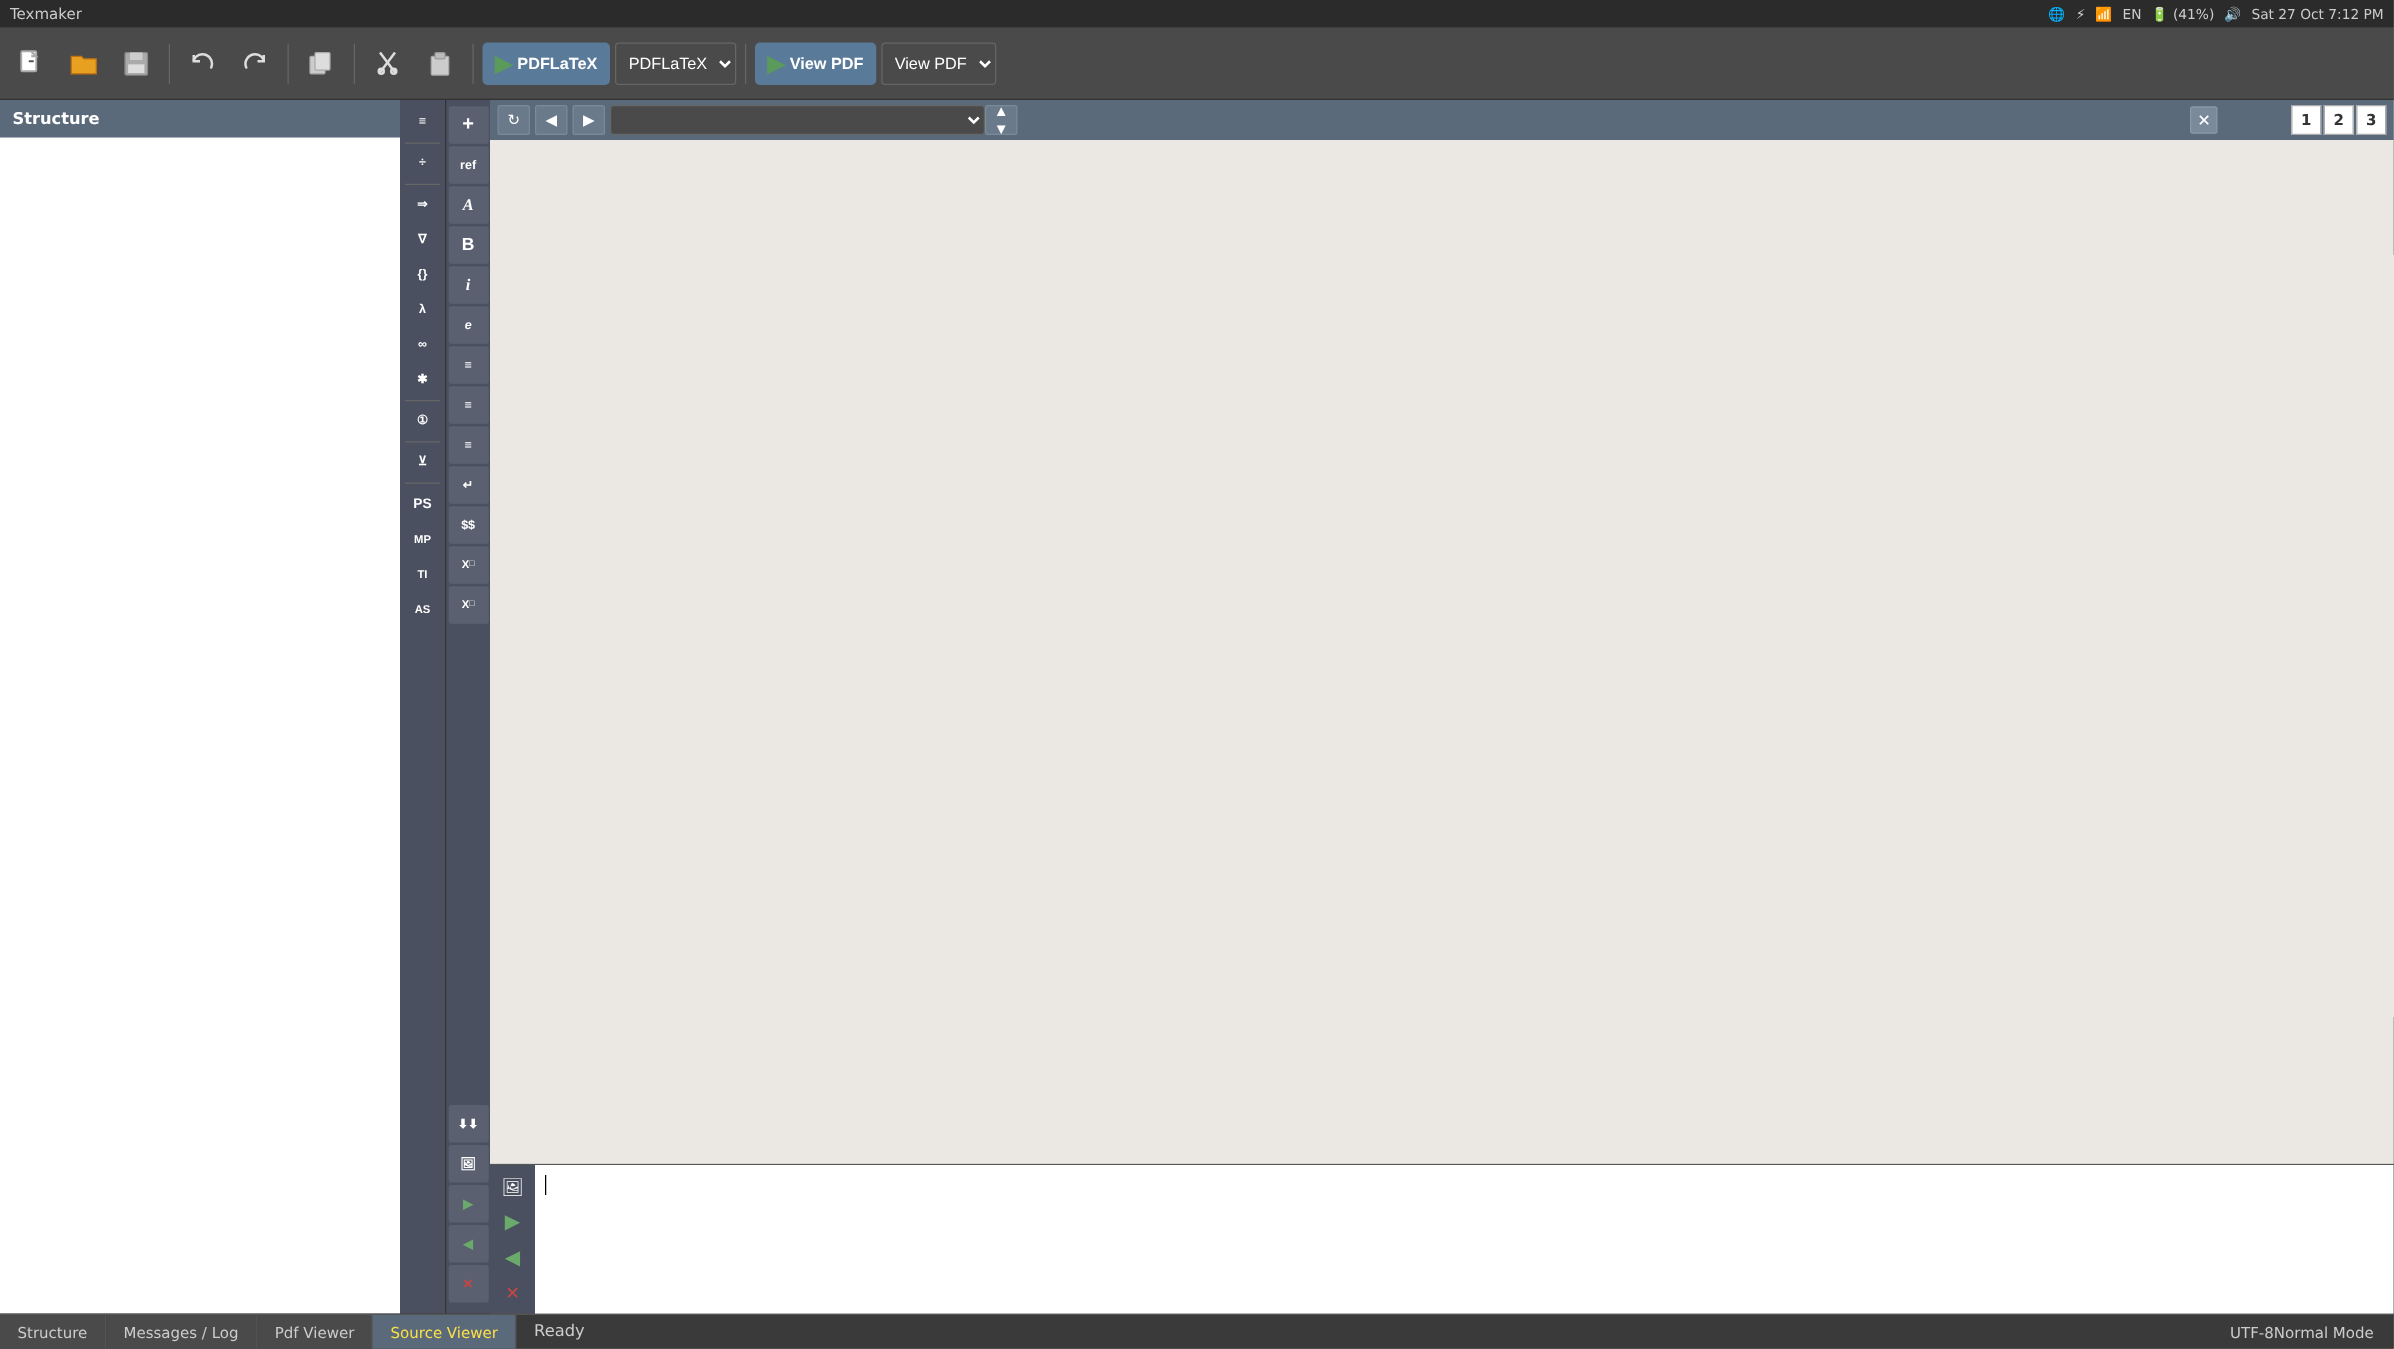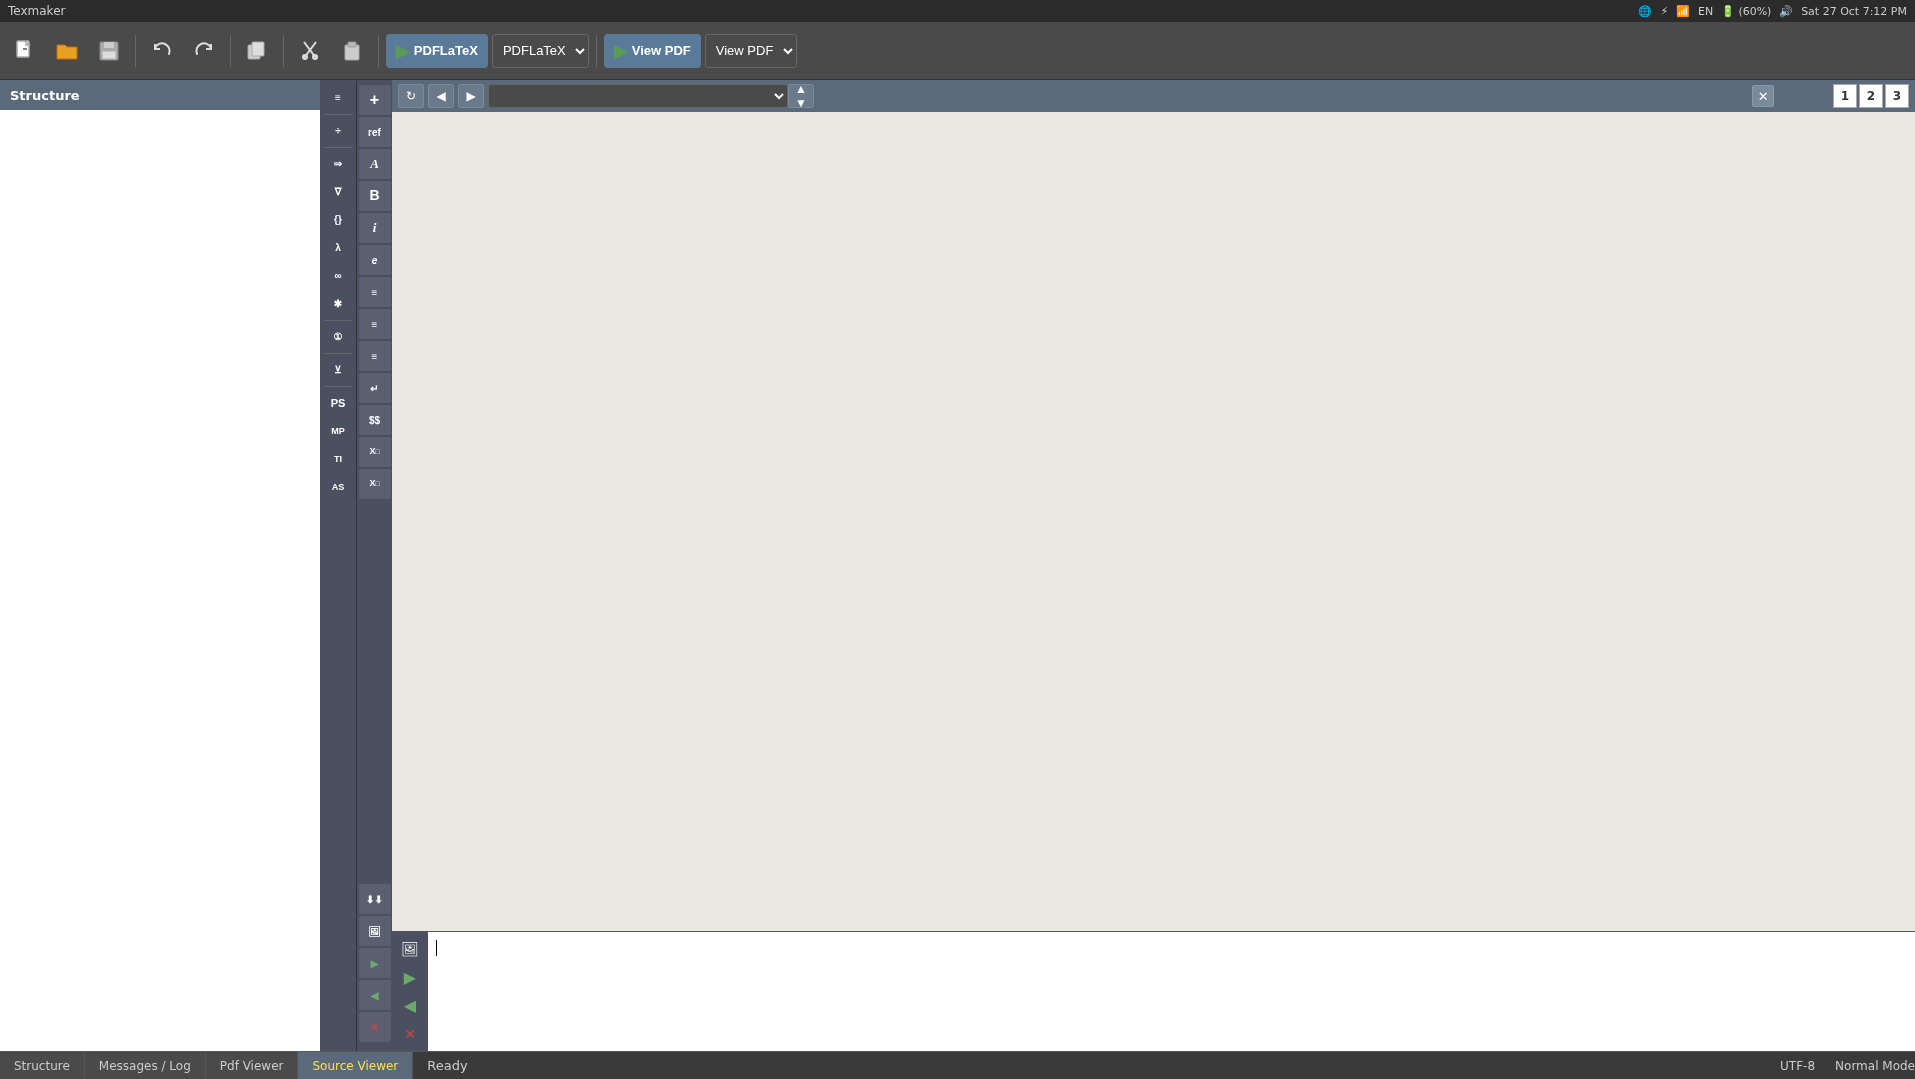--- a/index.html
+++ b/index.html
@@ -356,38 +356,38 @@
     }
     #statusbar-ready {
       padding: 0 14px;
       font-size: 13px;
       color: #ccc;
     }
     #statusbar-right {
       margin-left: auto;
       display: flex;
       align-items: center;
-      gap: 20px;
+      padding-right: 16px;
       font-size: 12px;
       color: #ccc;
     }
   </style>
 </head>
 <body>
 
 <div id="titlebar">
   <div id="titlebar-left">
     <span>Texmaker</span>
   </div>
   <div id="titlebar-right">
     <span>🌐</span>
     <span>⚡</span>
     <span>📶</span>
     <span>EN</span>
-    <span>🔋 (60%)</span>
+    <span>🔋 (41%)</span>
     <span>🔊</span>
     <span>Sat 27 Oct  7:12 PM</span>
   </div>
 </div>
 
 <div id="toolbar">
 
   <button class="toolbar-btn" title="New">
     <svg width="24" height="24" viewBox="0 0 24 24" fill="none" stroke="#ddd" stroke-width="1.5">
       <rect x="4" y="2" width="12" height="16" rx="1" fill="#fff" stroke="#aaa"></rect>

